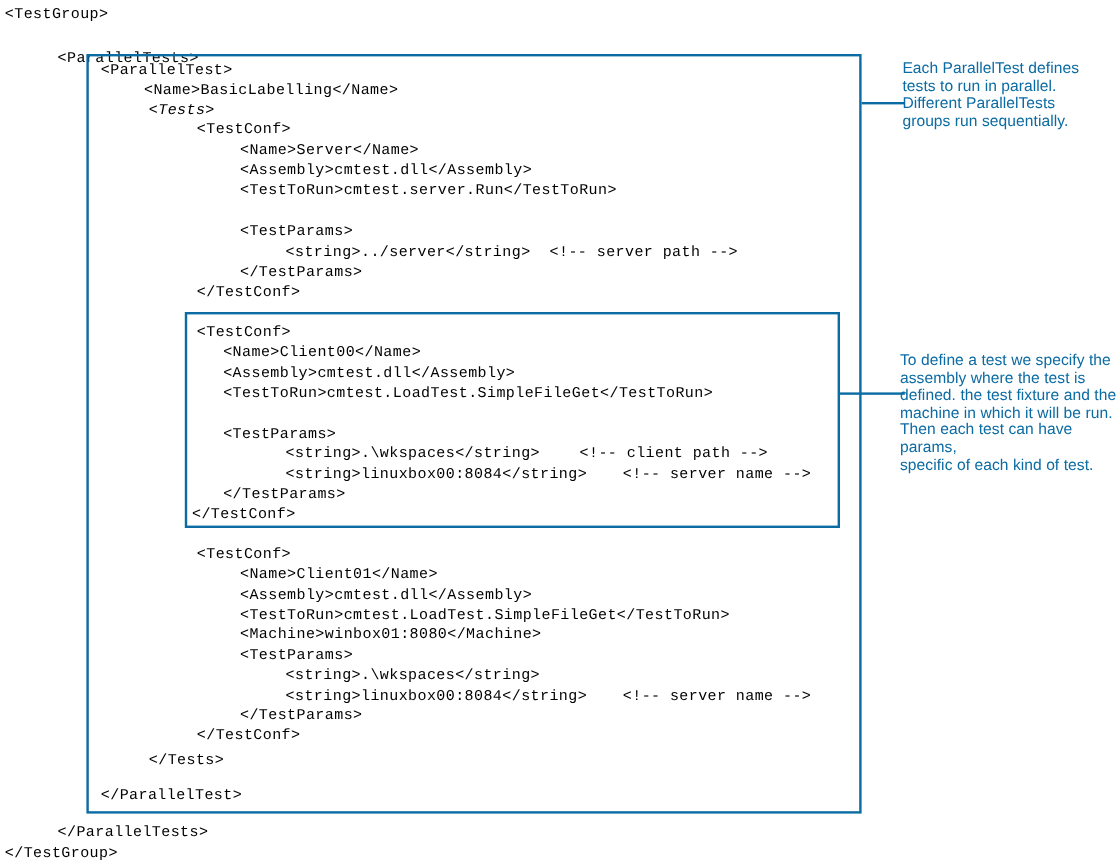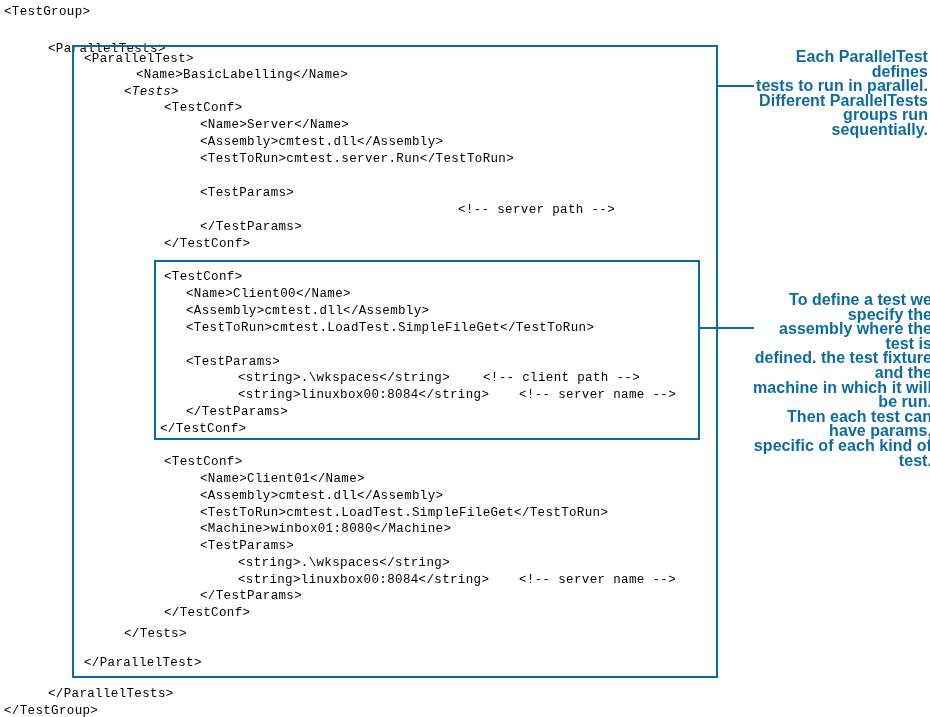--- a/index.html
+++ b/index.html
@@ -47,58 +47,58 @@
     position: absolute;
     height: 2px;
     background: #0b6ba3;
   }
 
   
   .note {
     position: absolute;
     color: #0b6ba3;
     font-family: "Liberation Sans", "DejaVu Sans", sans-serif;
-    font-size: 16px;
+    font-size: 13px;
     line-height: 14.6px;
-    font-weight: 700;
+    font-weight: 400;
     white-space: pre-line;
     letter-spacing: 0.05px;
-    text-align: right;
   }
 </style>
 </head>
 <body>
 
 <div id="stage">
 
   <div class="code-line" style="left:4px; top:4px;">&lt;TestGroup&gt;</div>
 
   <div class="code-line" style="left:48px; top:19px;margin-top:22px;">&lt;ParallelTests&gt;</div>
 
   <div class="callout-box" style="left:72px; top:45px; width:646px; height:633px;"></div>
 
   <div class="leader" style="left:718px; top:85px; width:36px;"></div>
 
   <div class="code-line" style="left:84px; top:51px;">&lt;ParallelTest&gt;</div>
 
-  <div class="code-line" style="left:136px; top:67px;">&lt;Name&gt;BasicLabelling&lt;/Name&gt;</div>
+  <div class="code-line" style="left:120px; top:67px;">&lt;Name&gt;BasicLabelling&lt;/Name&gt;</div>
 
   <div class="code-line" style="left:124px; top:84px;font-style:italic;">&lt;Tests&gt;</div>
 
   <div class="code-line" style="left:164px; top:100px;">&lt;TestConf&gt;</div>
 
   <div class="code-line" style="left:200px; top:117px;">&lt;Name&gt;Server&lt;/Name&gt;</div>
 
   <div class="code-line" style="left:200px; top:134px;">&lt;Assembly&gt;cmtest.dll&lt;/Assembly&gt;</div>
 
   <div class="code-line" style="left:200px; top:151px;">&lt;TestToRun&gt;cmtest.server.Run&lt;/TestToRun&gt;</div>
 
 
   <div class="code-line" style="left:200px; top:185px;">&lt;TestParams&gt;</div>
 
+  <div class="code-line" style="left:238px; top:202px;">&lt;string&gt;../server&lt;/string&gt;</div>
   <div class="code-line cmt" style="left:458px; top:202px;">&lt;!-- server path --&gt;</div>
 
   <div class="code-line" style="left:200px; top:219px;">&lt;/TestParams&gt;</div>
 
   <div class="code-line" style="left:164px; top:236px;">&lt;/TestConf&gt;</div>
 
   <div class="callout-box" style="left:154px; top:260px; width:546px; height:180px;"></div>
 
   <div class="leader" style="left:700px; top:327px; width:54px;"></div>
 

